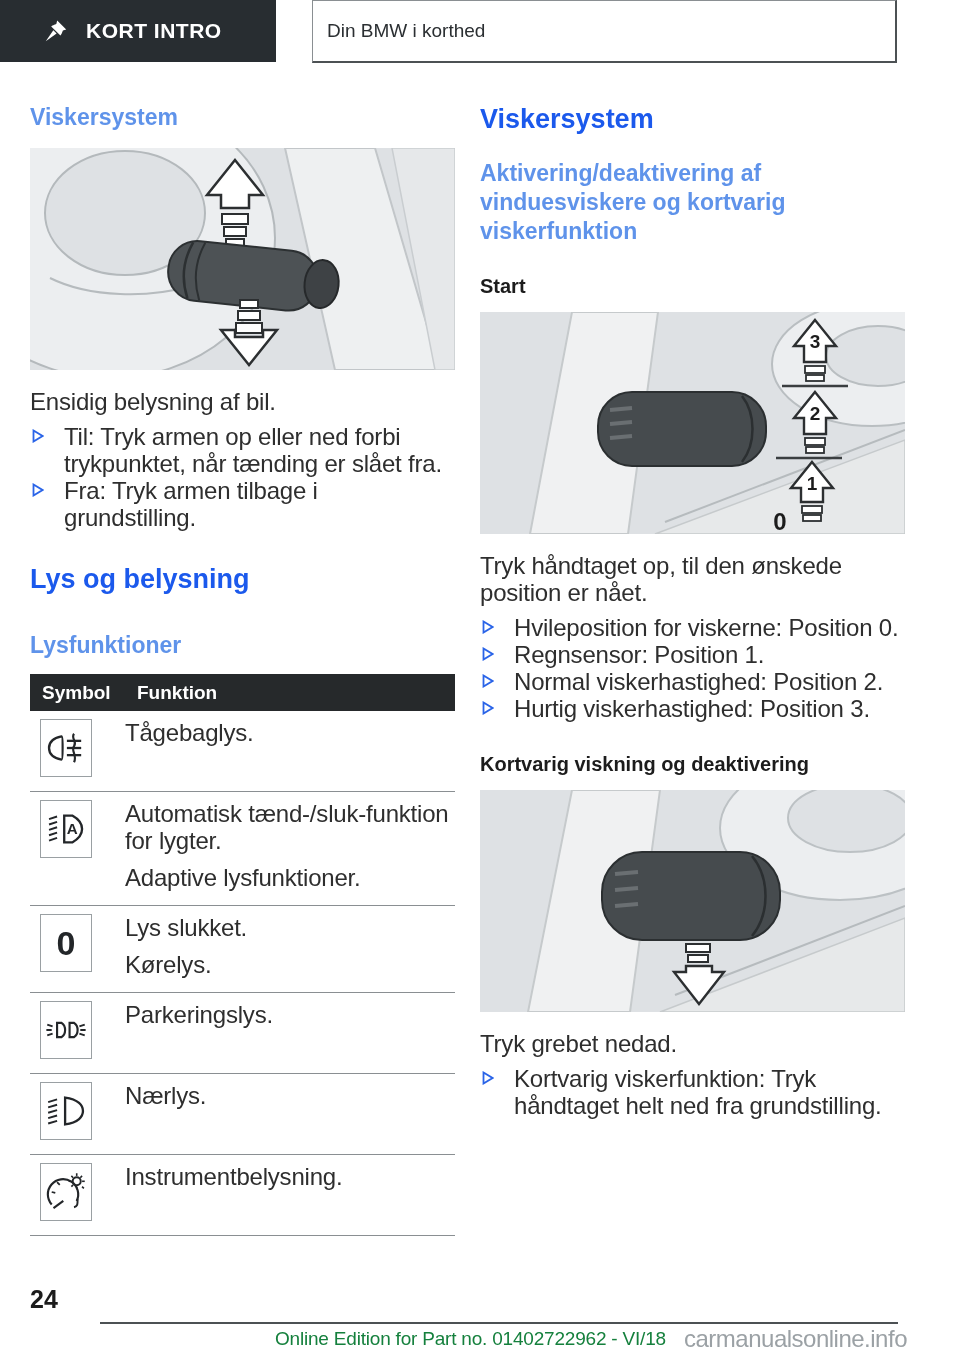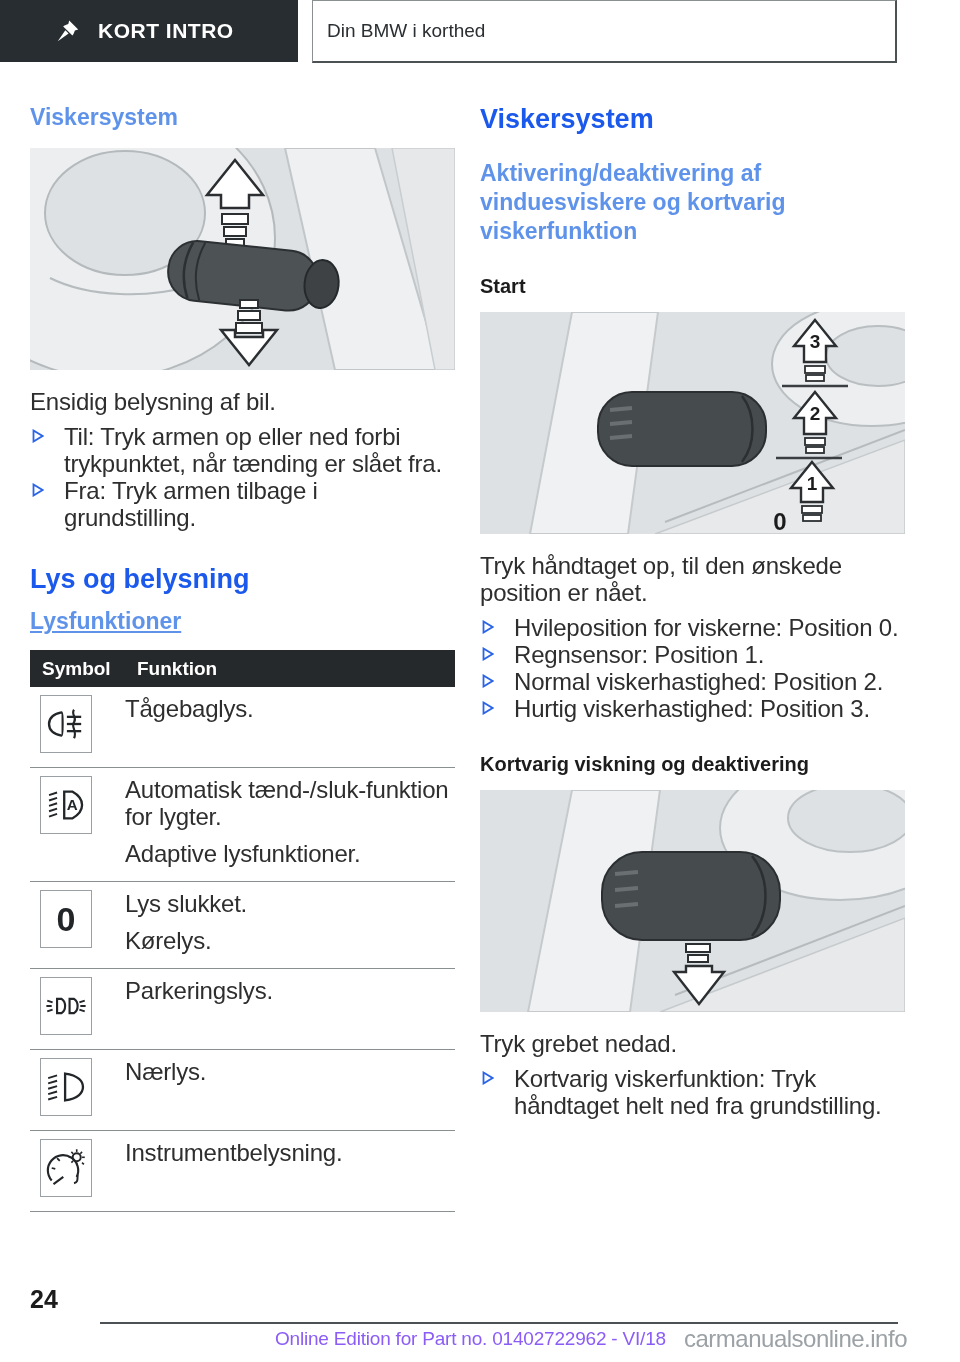--- a/index.html
+++ b/index.html
@@ -4,22 +4,22 @@
 <style>
   * { margin:0; padding:0; box-sizing:border-box; }
   html,body { background:#ffffff; }
   .page {
     position:relative; width:960px; height:1362px; margin:0 auto;
     background:#ffffff; overflow:hidden;
     font-family:"Liberation Sans", sans-serif; color:#2e2e2e;
   }
   
   .hdr-badge {
-    position:absolute; left:0; top:0; width:298px; height:62px;
-    background:#282d31; color:#ffffff; display:flex; align-items:center;padding-left:12px;
+    position:absolute; left:0; top:0; width:276px; height:62px;
+    background:#282d31; color:#ffffff; display:flex; align-items:center;
   }
   .hdr-badge .pin { margin-left:44px; width:24px; height:24px; flex:0 0 auto; }
   .hdr-badge .hdr-label {
     margin-left:18px; font-size:21px; font-weight:bold; letter-spacing:0.5px;
   }
   .hdr-title-box {
     position:absolute; left:312px; top:0; width:585px; height:63px;
     background:#ffffff; border:1px solid #8a8f92; border-bottom:2px solid #4c5154; border-right:2px solid #4c5154;
     display:flex; align-items:center;
   }
@@ -53,21 +53,21 @@
   table.func td.icon-cell { padding-left:10px; }
   .sym-box {
     width:52px; height:58px; border:1px solid #9aa0a3; background:#ffffff;
     display:flex; align-items:center; justify-content:center;
   }
   td p + p { margin-top:10px; }
   td p { padding-right:6px; }
   
   .pagenum { position:absolute; left:30px; top:1285px; font-size:25px; font-weight:bold; color:#1c1c1c; }
   .footer-rule { position:absolute; left:100px; top:1322px; width:798px; height:2px; background:#4c5154; }
-  .edition { position:absolute; left:275px; top:1328px; font-size:19px; color:#8b5cf6; letter-spacing:-0.2px; }
+  .edition { position:absolute; left:275px; top:1328px; font-size:19px; color:#15803d; letter-spacing:-0.2px; }
   .watermark { position:absolute; left:684px; top:1325px; font-size:24px; color:#9ba1a5; letter-spacing:-0.5px; }
   
   .ln { stroke:#b6bbbe; stroke-width:2; fill:none; }
 </style>
 </head>
 <body>
 
 <div class="page">
 
   <div class="hdr-badge">
@@ -128,21 +128,21 @@
         </li>
         <li>
           <span class="marker"><svg width="12" height="14" viewBox="0 0 12 14">
                 <path d="M1.5 1.5 L10.5 7 L1.5 12.5 Z" fill="none" stroke="#2a64e8" stroke-width="1.8"></path>
               </svg></span>
           <span class="bullet-text">Fra: Tryk armen tilbage i grundstilling.</span>
         </li>
       </ul>
 
       <h1 class="sec" style="margin-top:32px;">Lys og belysning</h1>
-      <h2 class="sub" style="margin-top:12px;text-decoration:underline;">Lysfunktioner</h2>
+      <h2 class="sub" style="margin-top:36px;">Lysfunktioner</h2>
 
       <table class="func">
         <thead>
           <tr>
             <th class="c1">Symbol</th>
             <th>Funktion</th>
           </tr>
         </thead>
         <tbody>
           <tr>

